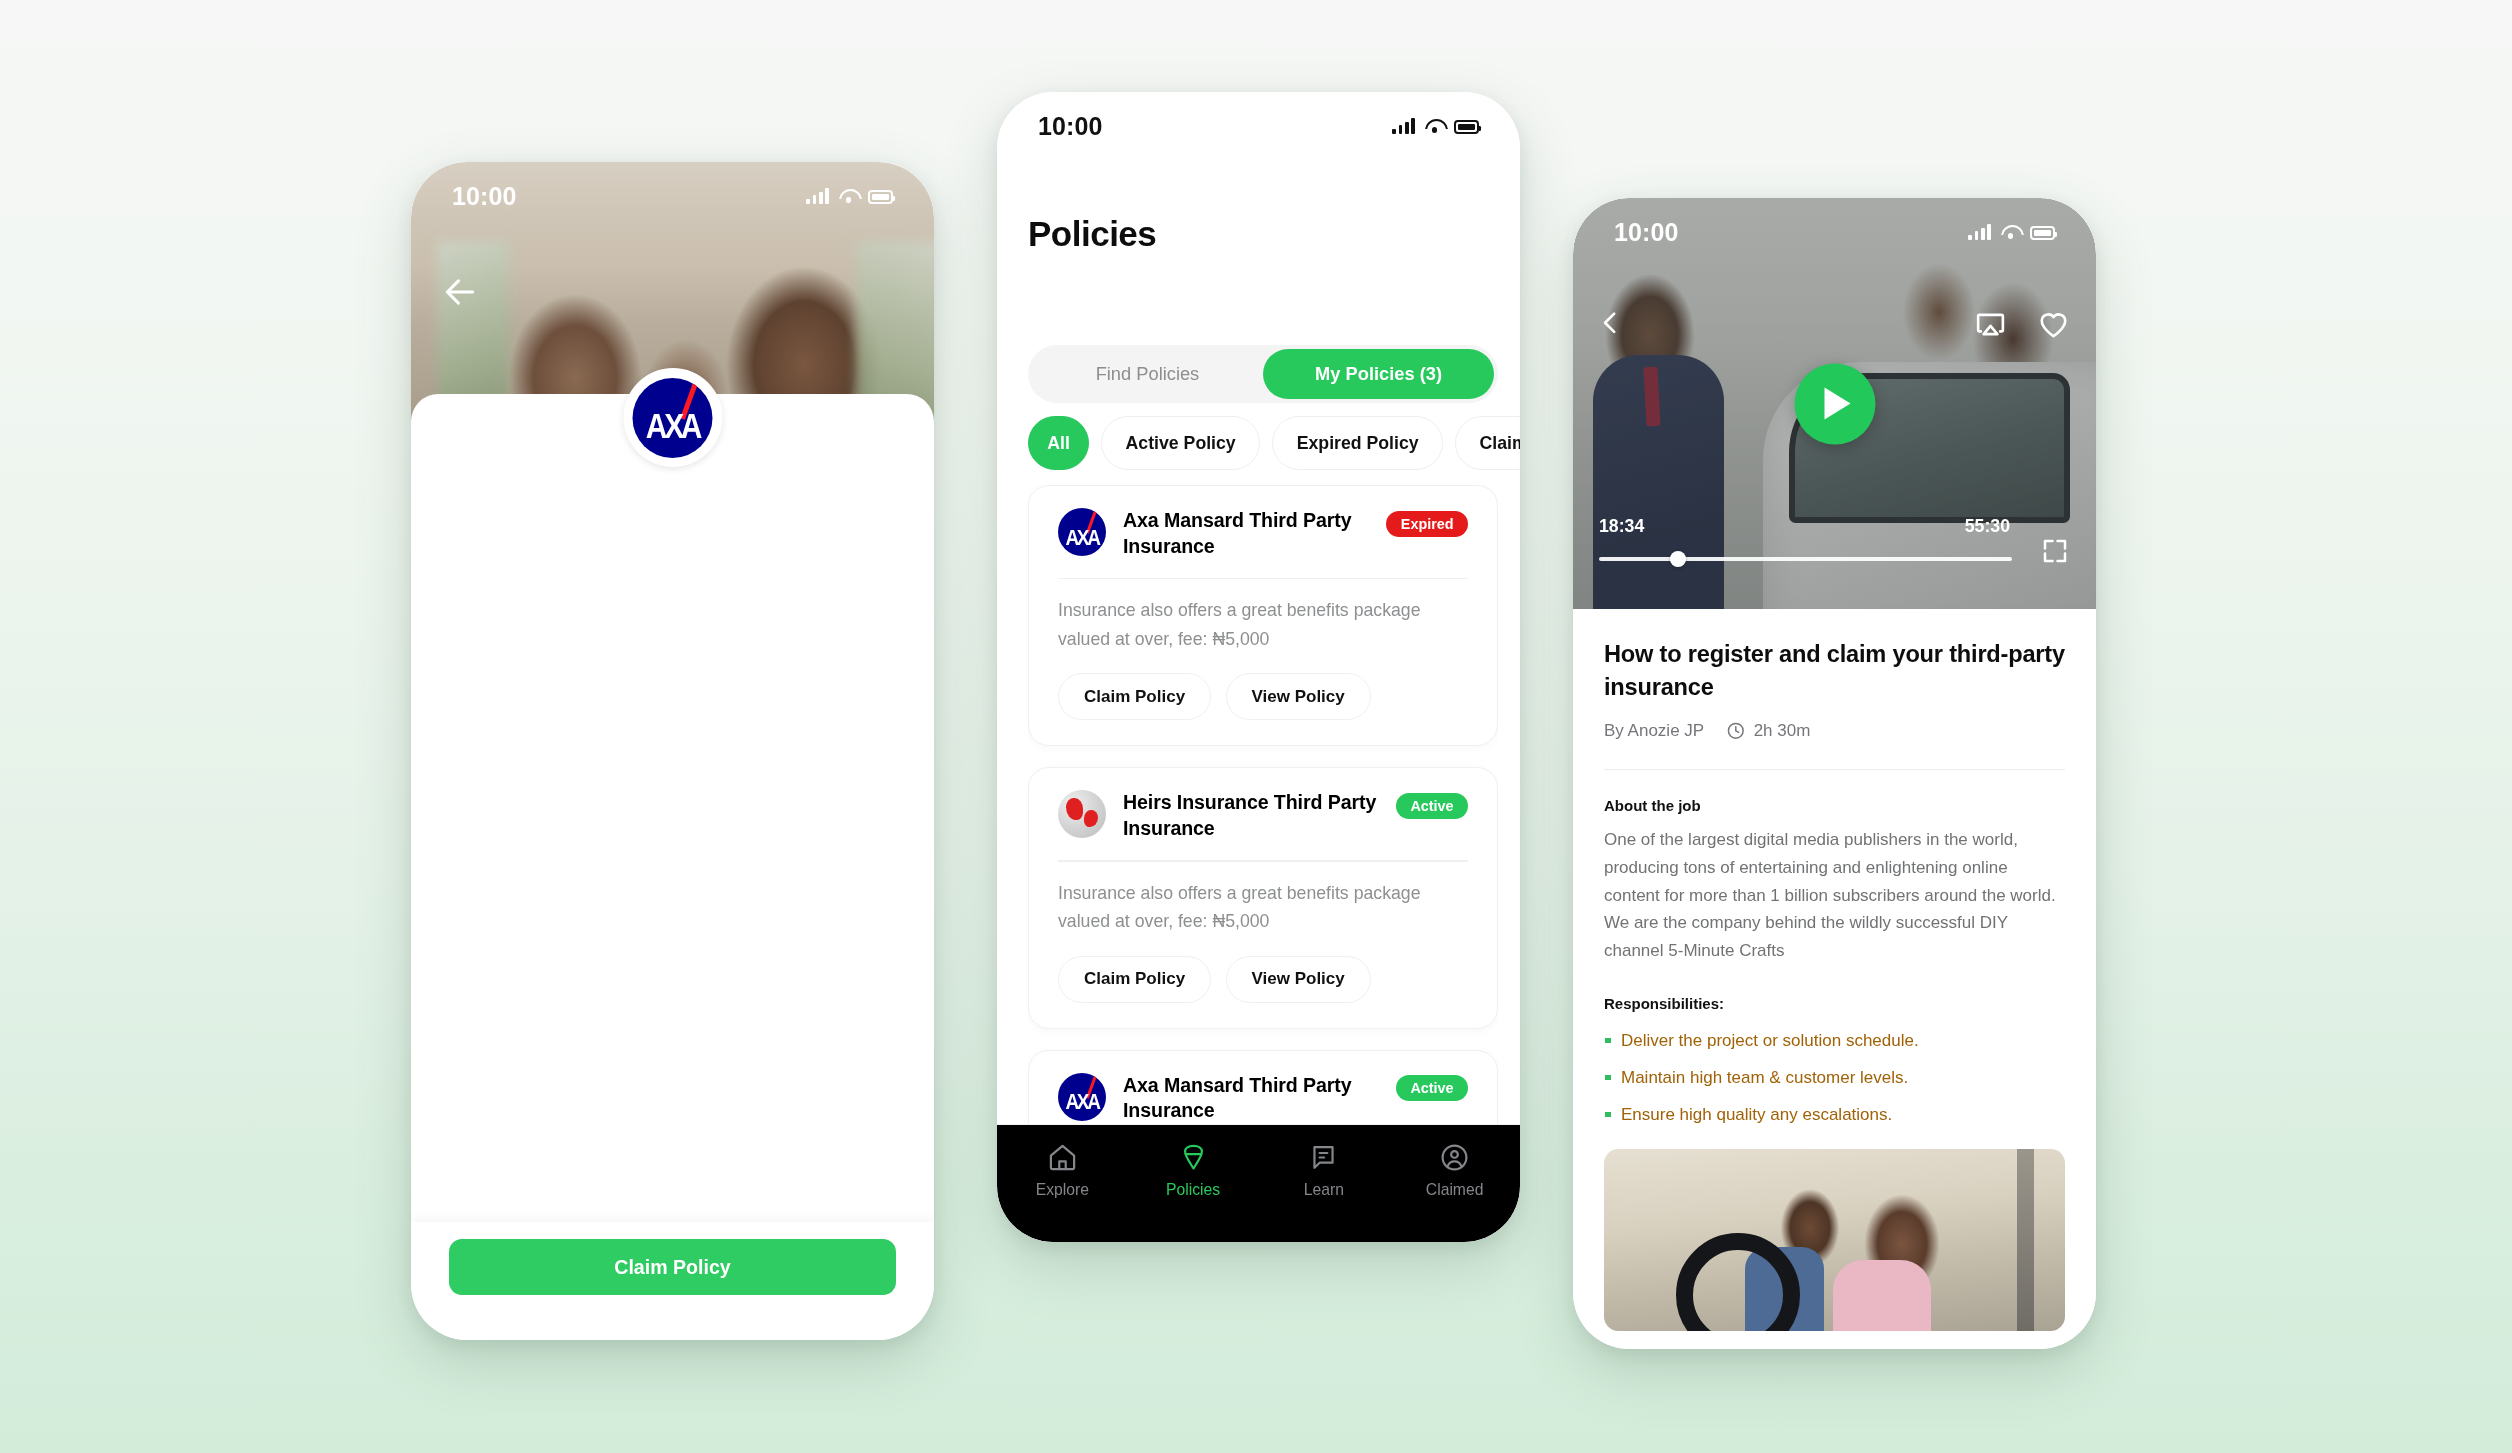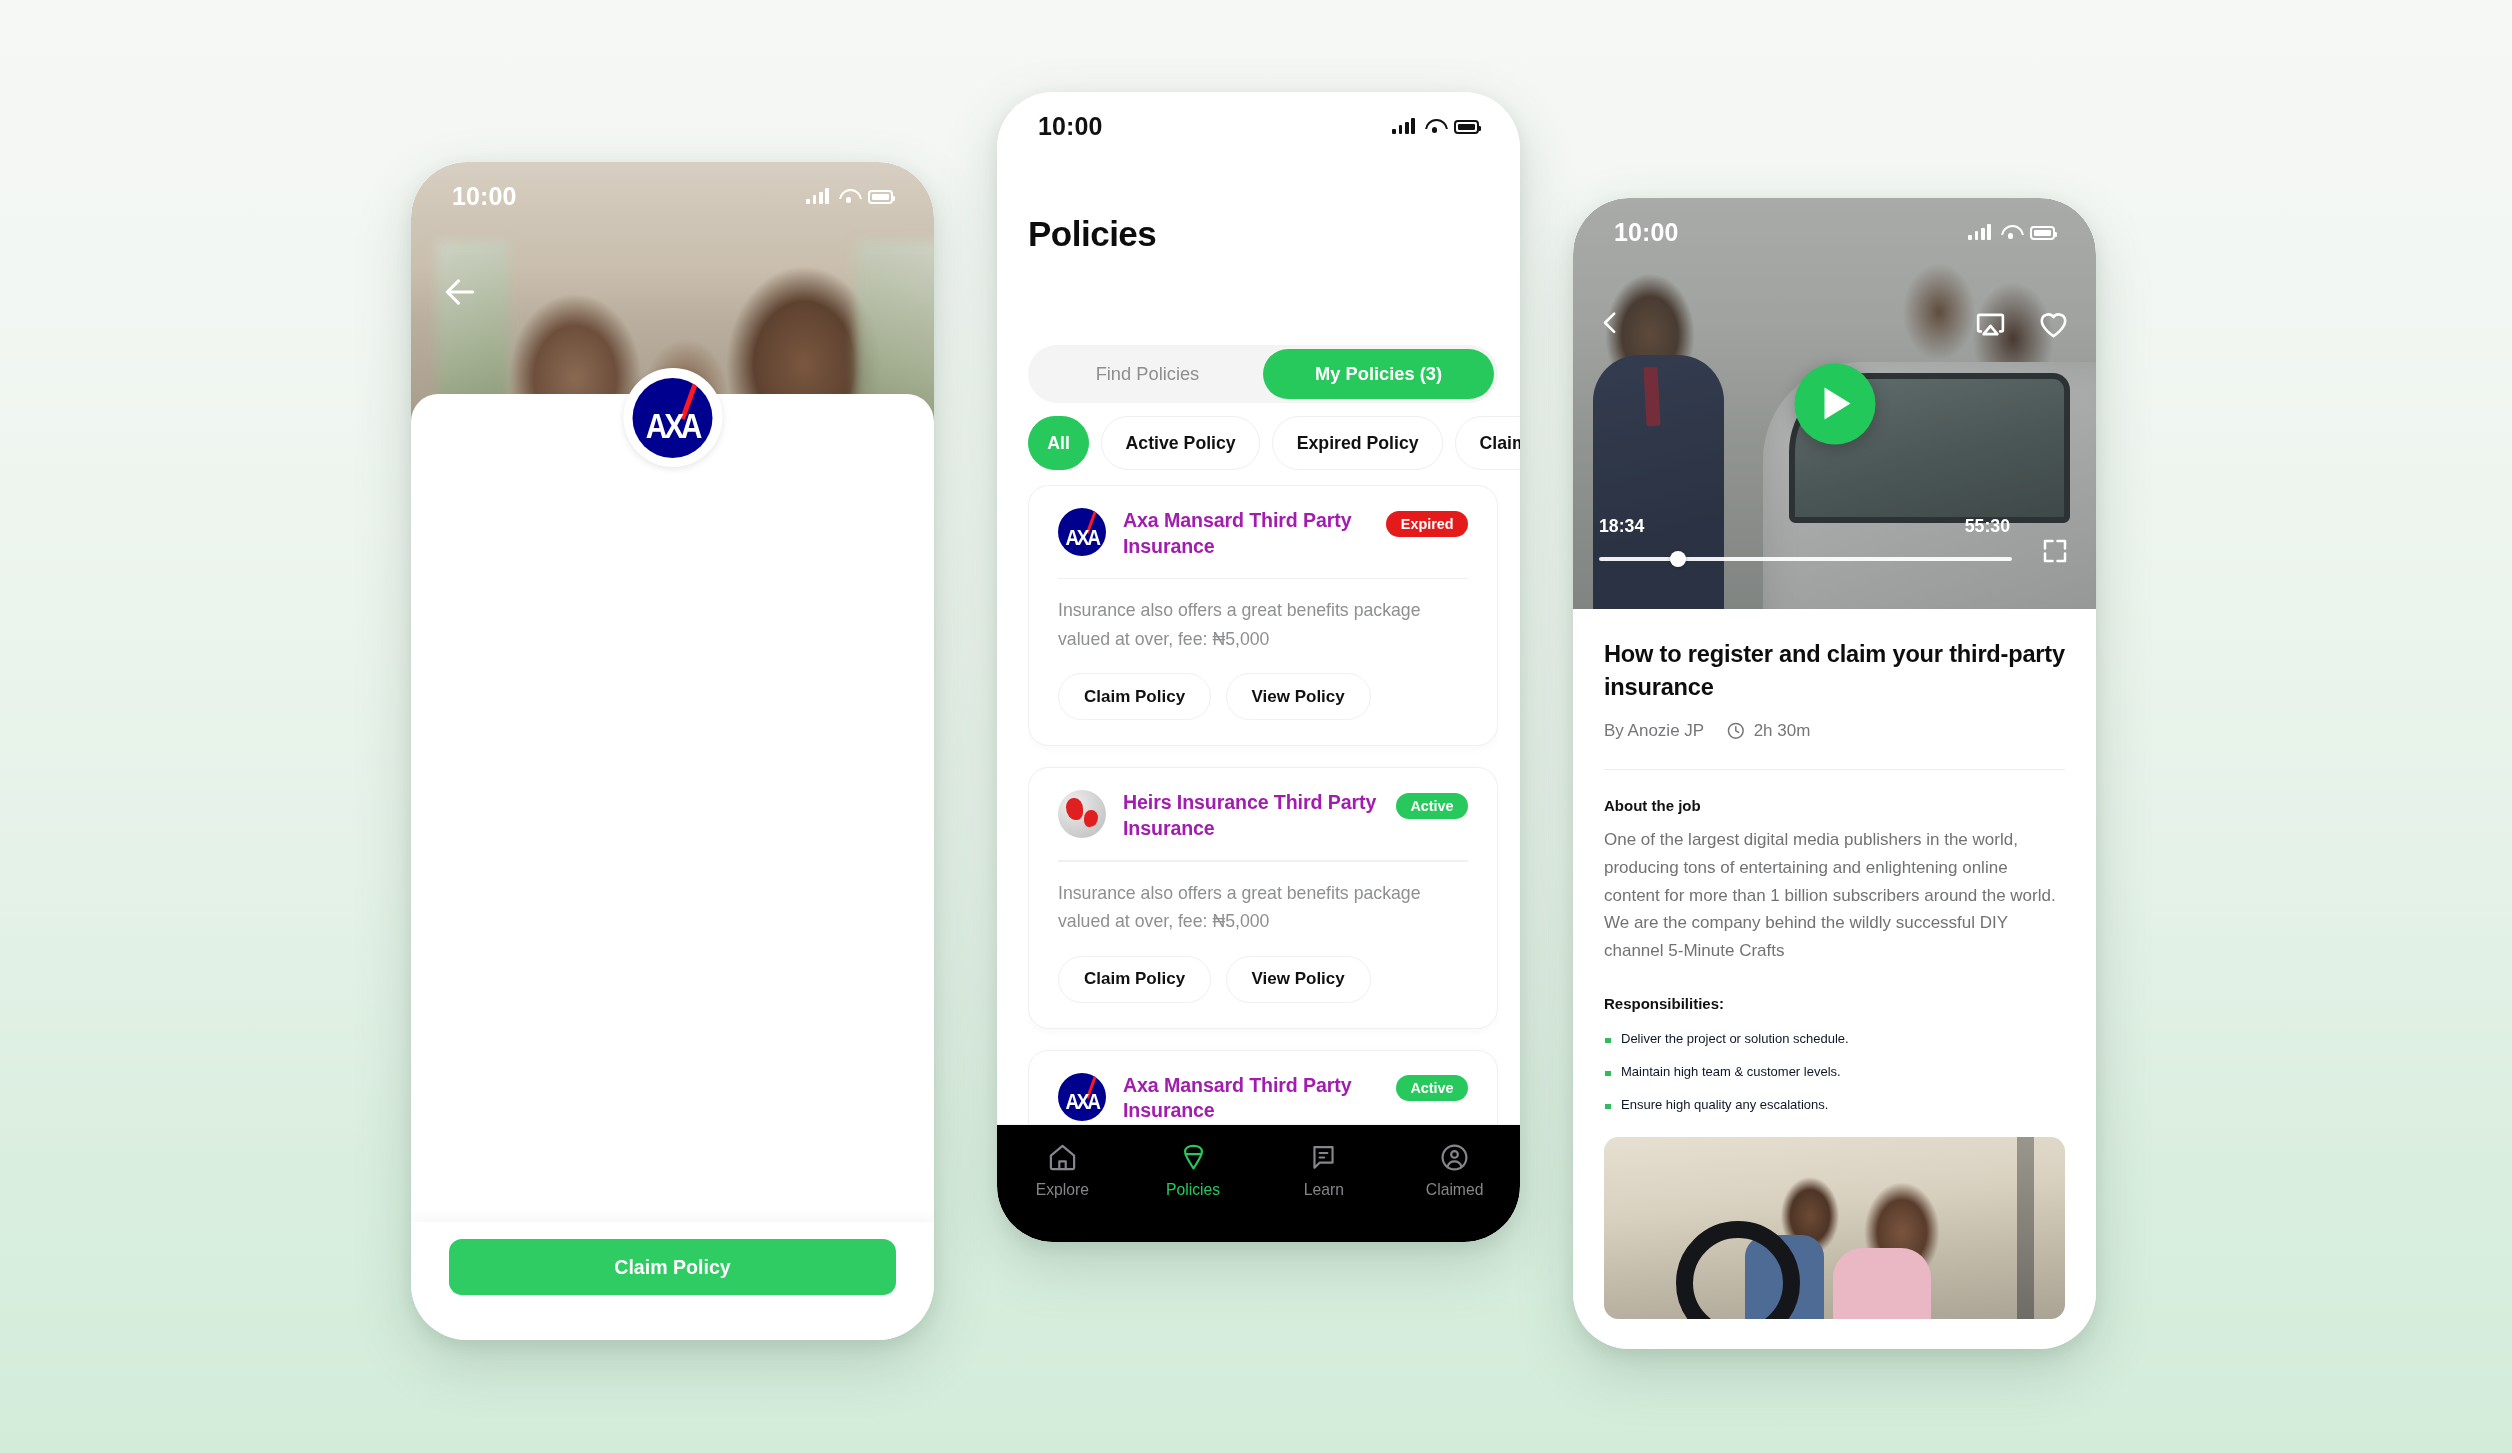--- a/index.html
+++ b/index.html
@@ -106,21 +106,21 @@
     background:#22c95a; color:#fff; font-size:14.4px; font-weight:700;
     padding:5.9px 19.6px; border-radius:654px;
   }
   .p1-div { position:absolute; left:38px; top:476px; width:447px; height:1.3px; background:#ececec; }
   .sec-h { font-size:15px; font-weight:700; color:#111; }
   .sec-p { font-size:17px; line-height:1.63; color:#707274; }
   .p1-about { position:absolute; left:38px; top:510px; width:447px; }
   .p1-about .sec-p { margin-top:11.8px; }
   .p1-resp { position:absolute; left:38px; top:654px; width:447px; }
   ul.resp { list-style:none; margin-top:11.8px; }
-  ul.resp li { position:relative; padding-left:17px; font-size:13px; color:#0f172a; line-height:1.0; margin-bottom:15.7px;margin-top:20px; }
+  ul.resp li { position:relative; padding-left:17px; font-size:17px; color:#a16207; line-height:1.0; margin-bottom:15.7px;margin-top:20px; }
   ul.resp li::before { content:""; position:absolute; left:1.3px; top:5.9px; width:5.9px; height:5.9px; background:#2fbb5e; }
   .amount-card {
     position:absolute; left:38px; top:811px; width:447px; height:196px;
     border:1.3px solid #eeeeee; border-radius:17px; padding:21px 23.6px; background:#fff;
   }
   .amt-label { font-size:17px; color:#5c5e60; }
   .amt-value { font-size:31px; font-weight:700; color:#0d0d0d; margin-top:5.2px; letter-spacing:-0.3px;}
   .amt-div { height:1.3px; background:#ededed; margin:22px 0 17px; }
   .cd-label { font-size:15.7px; color:#7b7d7f; }
   .cd-row { display:flex; align-items:center; gap:19.6px; margin-top:14.4px; }
@@ -155,21 +155,21 @@
   .pcard { width:470px; background:#fff; border:1.3px solid #f0f0f0; border-radius:21px; padding:22px 29px 25px; margin-bottom:21px;
     box-shadow:0 2px 9.2px rgba(0,0,0,.035); }
   .pc-top { display:flex; align-items:flex-start; gap:17px; }
   .pc-logo { width:48px; height:48px; border-radius:50%; flex:none; overflow:hidden; position:relative; }
   .pc-logo.axa { background:#00008f; display:flex; align-items:flex-end; justify-content:center; }
   .pc-logo.axa .slash { position:absolute; right:26%; top:5%; width:3.3px; height:23.6px; background:#ff1721; transform:rotate(20deg);}
   .pc-logo.axa .wm { font-size:19px; font-weight:700; color:#fff; letter-spacing:-2.3px; margin-bottom:7.2px; transform:scaleY(1.2); }
   .pc-logo.globe { background:radial-gradient(circle at 32% 30%, #f0f0f0 0%, #d6d6d6 45%, #bcbcbc 100%); }
   .pc-logo.globe::before{content:"";position:absolute;left:7.9px;top:7.9px;width:17px;height:22px;background:#e02020;border-radius:46% 54% 38% 62%;}
   .pc-logo.globe::after{content:"";position:absolute;left:26px;top:19.6px;width:14.4px;height:17px;background:#e02020;border-radius:52% 48% 60% 40%;}
-  .pc-name { flex:1; font-size:19.6px; font-weight:700; color:#a21caf; line-height:1.32; letter-spacing:-0.1px;}
+  .pc-name { flex:1; font-size:19.6px; font-weight:700; color:#000000; line-height:1.32; letter-spacing:-0.1px;}
   .badge { flex:none; font-size:14.4px; font-weight:700; color:#fff; padding:5.2px 14.4px; border-radius:654px; margin-top:2.6px;text-align:center;}
   .badge.expired { background:#e51b1b; }
   .badge.active { background:#27c95d; }
   .pc-div { height:1.3px; background:#f0f0f0; margin:18.3px 0 17px; }
   .pc-desc { font-size:17.7px; line-height:1.62; color:#8d8f91; }
   .pc-acts { display:flex; gap:14.4px; margin-top:19.6px; }
   .btn-ghost { height:47px; padding:0 25px; border:1.3px solid #f0f0f0; border-radius:654px; background:#fff;
     font-size:17px; font-weight:700; color:#111; cursor:pointer; font-family:inherit;}
   .tabbar { position:absolute; left:0; bottom:0; width:523px; height:118px; background:#000000; z-index:40;
     border-top:1.3px solid #f2f2f2; display:flex; align-items:flex-start; padding-top:17px;}

